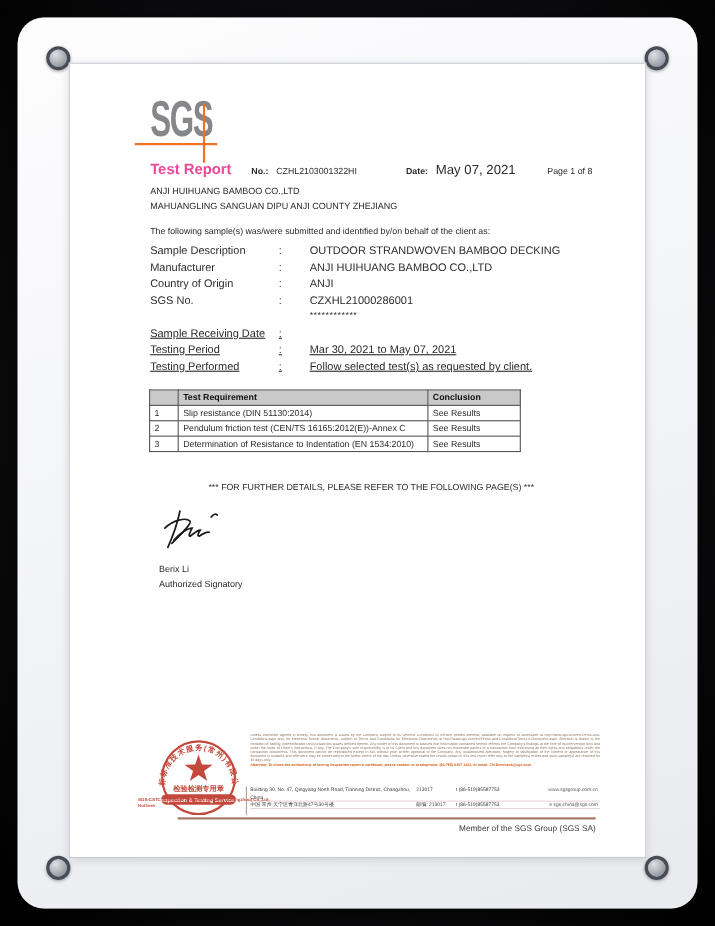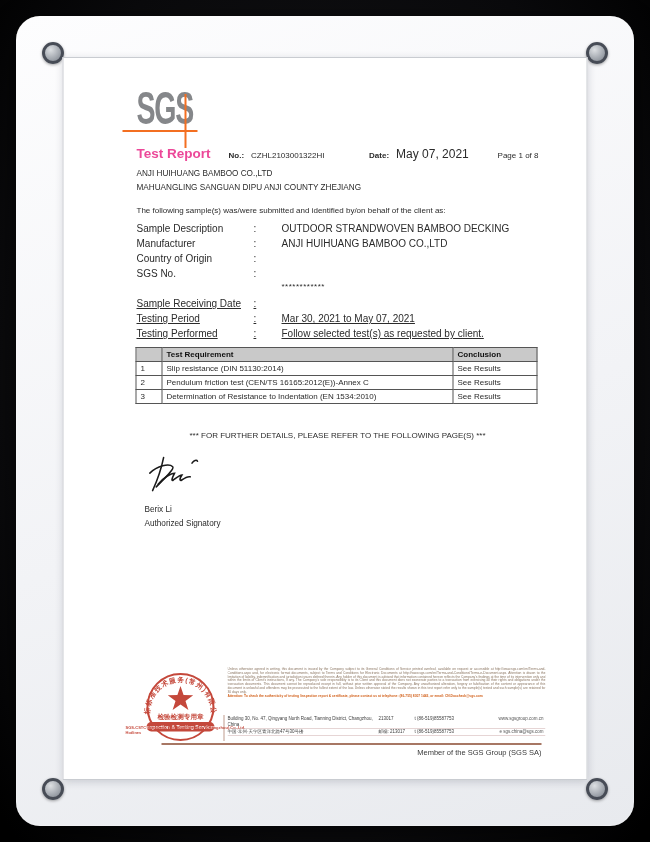--- a/index.html
+++ b/index.html
@@ -62,21 +62,21 @@
   .kv-row { display:flex; font-size:10px; line-height:15px; }
   .kv-label { width:117px; flex:none; }
   .kv-colon { width:28px; flex:none; }
   .kv-value { flex:1; }
   .kv-value2 { font-size:8px; line-height:15px; padding-left:145px; }
   .stars { font-size:8px; line-height:11px; padding-left:145px; letter-spacing:.5px; }
 
   .sched-block { margin-top:4px;text-decoration:underline; }
 
   
-  table.results { border-collapse:collapse; width:402px; margin-top:6px; margin-left:-1px; }
+  table.results { border-collapse:collapse; width:338px; margin-top:13px; margin-left:-1px; }
   table.results th, table.results td {
     border:1px solid #555; font-size:8px; padding:2px 4px; text-align:left; font-weight:normal;
   }
   table.results { border:1.5px solid #444; }
   table.results thead th { background:#c9c9c9; font-weight:bold; color:#111; }
   .col-no { width:26px; }
   .col-conc { width:84px; }
 
   .further { font-size:8px; text-align:center; margin-top:27px; width:402px; }
 
@@ -150,24 +150,26 @@
           <span class="kv-value">OUTDOOR STRANDWOVEN BAMBOO DECKING</span>
         </div>
         <div class="kv-row">
           <span class="kv-label">Manufacturer</span>
           <span class="kv-colon">:</span>
           <span class="kv-value">ANJI HUIHUANG BAMBOO CO.,LTD</span>
         </div>
         <div class="kv-row">
           <span class="kv-label">Country of Origin</span>
           <span class="kv-colon">:</span>
+          <span class="kv-value">ANJI</span>
         </div>
         <div class="kv-row">
           <span class="kv-label">SGS No.</span>
           <span class="kv-colon">:</span>
+          <span class="kv-value">CZXHL21000286001</span>
         </div>
         <div class="stars">************</div>
       </div>
 
       <div class="sched-block">
         <div class="kv-row">
           <span class="kv-label">Sample Receiving Date</span>
           <span class="kv-colon">:</span>
         </div>
         <div class="kv-row">

